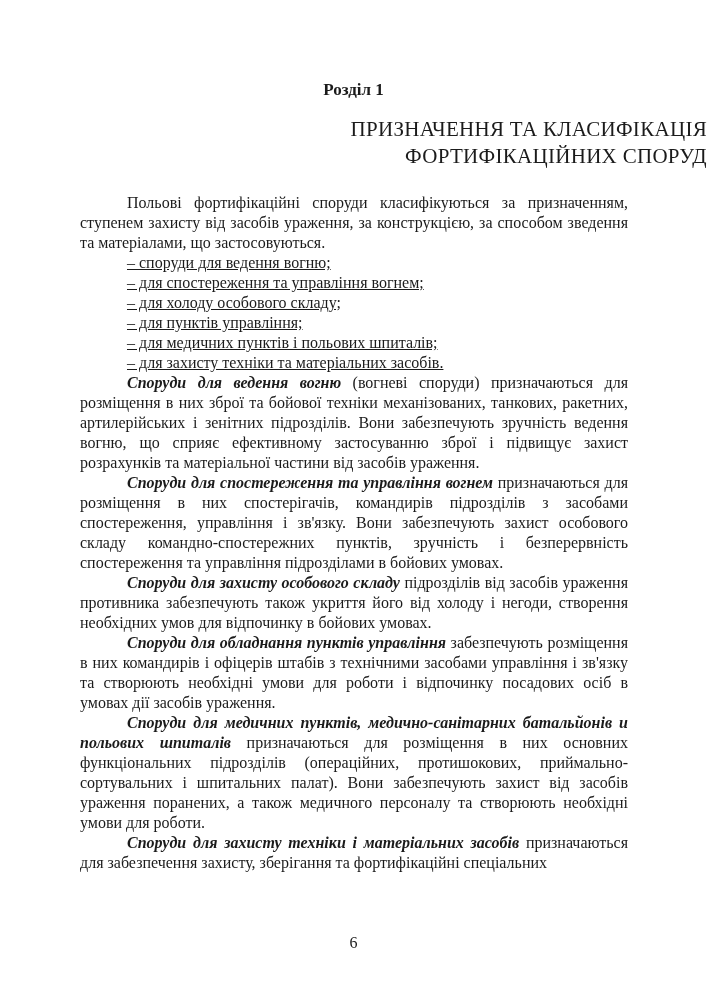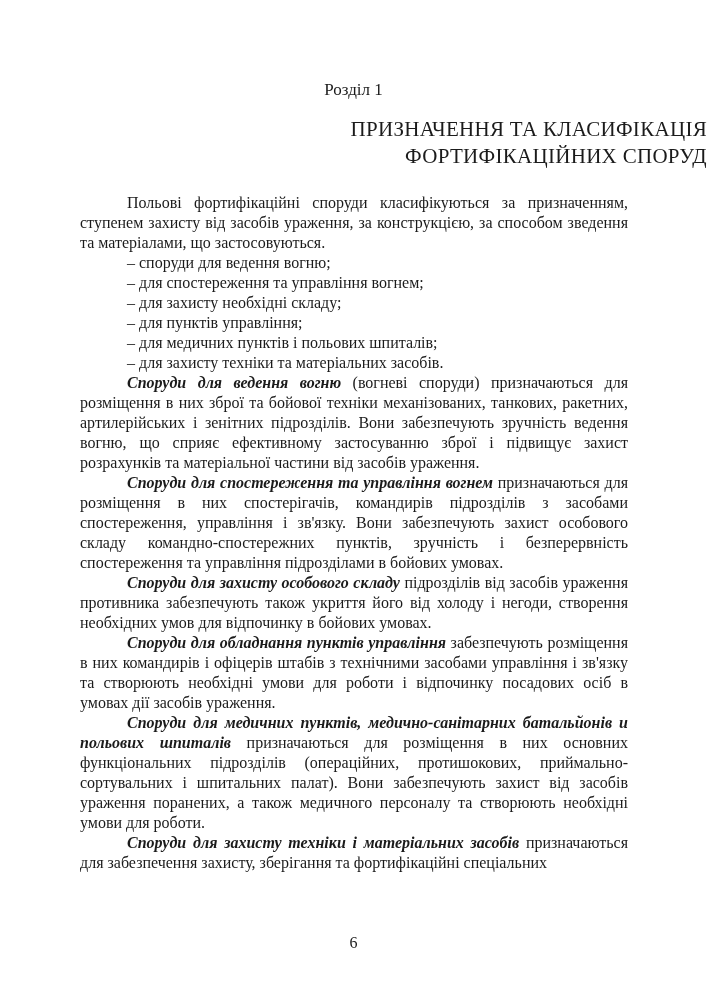--- a/index.html
+++ b/index.html
@@ -15,21 +15,21 @@
     background: #ffffff;
     color: #1b1b1b;
     font-family: "Liberation Serif", "DejaVu Serif", serif;
     overflow: hidden;
     box-sizing: border-box;
   }
   .chapter-label {
     margin-top: 80px;
     font-size: 17px;
     line-height: 20px;
-    font-weight: normal;
+    font-weight: bold;
     text-align: center;
   }
   .doc-title {
     margin: 16px 0 0 0;
     font-size: 21px;
     line-height: 27px;
     font-weight: normal;
     text-align: right;
     letter-spacing: 0.3px;
   }
@@ -44,20 +44,21 @@
     text-indent: 47px;
   }
   .lead {
     font-weight: bold;
     font-style: italic;
   }
   .list-item {
     margin: 0;
     text-indent: 47px;
     text-align: left;
+    text-decoration: underline;
   }
   .page-number {
     position: absolute;
     left: 0;
     right: 0;
     top: 933px;
     text-align: center;
     font-size: 16px;
     line-height: 20px;
   }
@@ -72,21 +73,21 @@
   <h1 class="doc-title"><span>ПРИЗНАЧЕННЯ ТА КЛАСИФІКАЦІЯ</span><br><span>ФОРТИФІКАЦІЙНИХ СПОРУД</span></h1>
 
   <div class="doc-body">
 
     <p class="para">Польові фортифікаційні споруди класифікуються за призначенням, ступенем захисту від засобів ураження, за конструкцією, за способом зведення та матеріалами, що застосовуються.</p>
 
 
     <div>
       <p class="list-item">– споруди для ведення вогню;</p>
       <p class="list-item">– для спостереження та управління вогнем;</p>
-      <p class="list-item">– для захисту необхідні складу;</p>
+      <p class="list-item">– для холоду особового складу;</p>
       <p class="list-item">– для пунктів управління;</p>
       <p class="list-item">– для медичних пунктів і польових шпиталів;</p>
       <p class="list-item">– для захисту техніки та матеріальних засобів.</p>
     </div>
 
     <p class="para"><span class="lead">Споруди для ведення вогню</span><span> (вогневі споруди) призначаються для розміщення в них зброї та бойової техніки механізованих, танкових, ракетних, артилерійських і зенітних підрозділів. Вони забезпечують зручність ведення вогню, що сприяє ефективному застосуванню зброї і підвищує захист розрахунків та матеріальної частини від засобів ураження.</span></p>
 
     <p class="para"><span class="lead">Споруди для спостереження та управління вогнем</span><span> призначаються для розміщення в них спостерігачів, командирів підрозділів з засобами спостереження, управління і зв'язку. Вони забезпечують захист особового складу командно-спостережних пунктів, зручність і безперервність спостереження та управління підрозділами в бойових умовах.</span></p>
 
     <p class="para"><span class="lead">Споруди для захисту особового складу</span><span> підрозділів від засобів ураження противника забезпечують також укриття його від холоду і негоди, створення необхідних умов для відпочинку в бойових умовах.</span></p>

